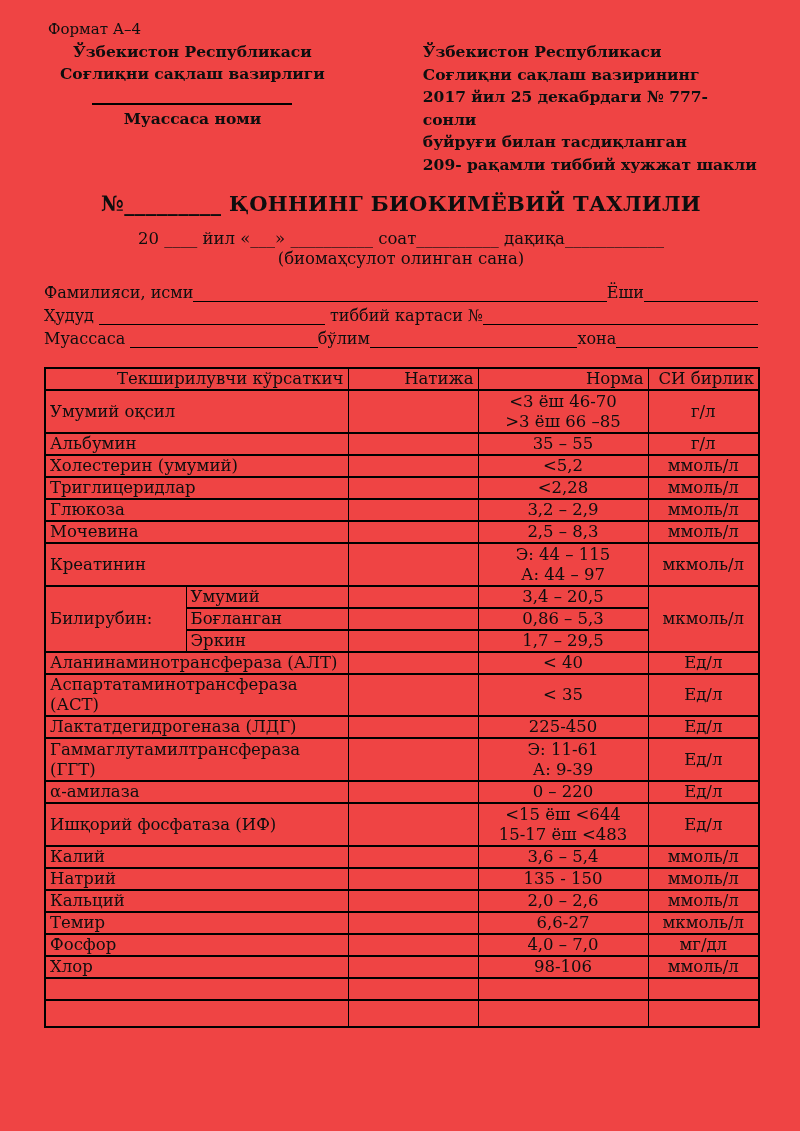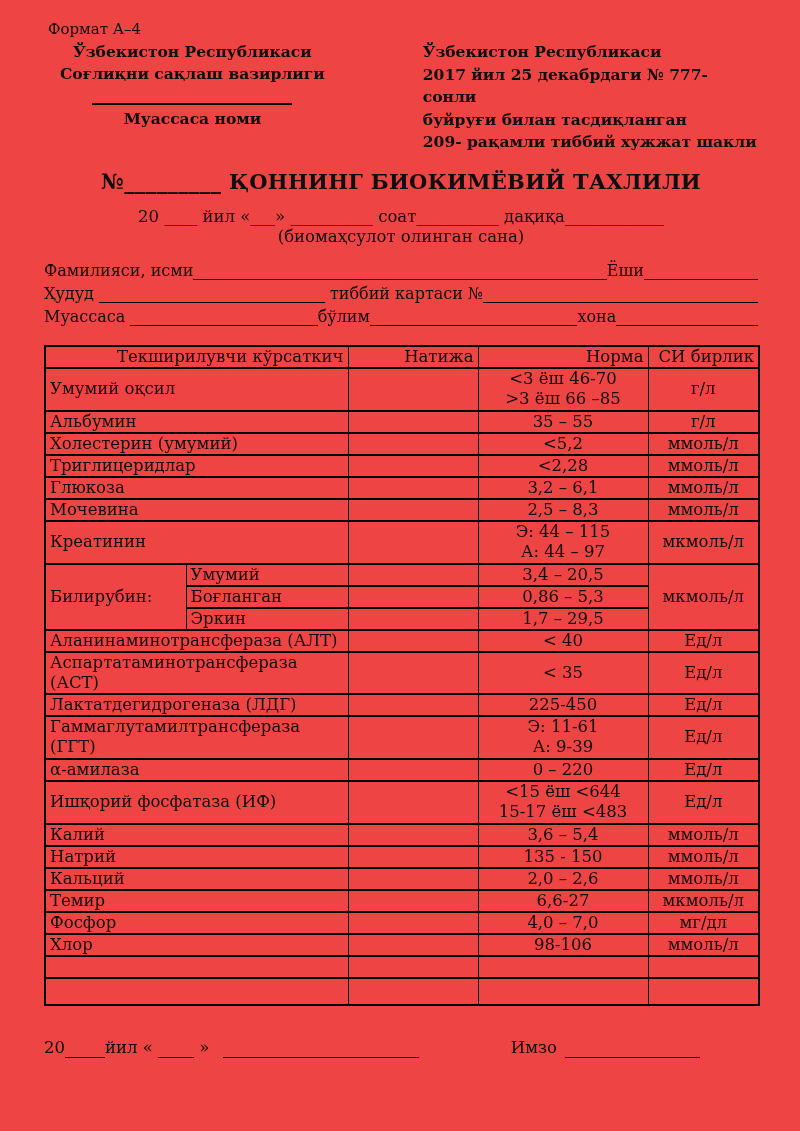--- a/index.html
+++ b/index.html
@@ -108,20 +108,21 @@
 
   <div class="header">
     <div class="header-left">
       <div>Ўзбекистон Республикаси</div>
       <div>Соғлиқни сақлаш вазирлиги</div>
       <div class="org-blank"></div>
       <div class="muassasa">Муассаса номи</div>
     </div>
     <div class="header-right">
       <div>Ўзбекистон Республикаси</div>
+      <div>Соғлиқни сақлаш вазирининг</div>
       <div>2017 йил   25 декабрдаги № 777-сонли</div>
       <div>буйруғи билан тасдиқланган</div>
       <div>209- рақамли тиббий хужжат шакли</div>
     </div>
   </div>
 
   <div class="title-line">
     <span>№_________</span>
     <span>ҚОННИНГ  БИОКИМЁВИЙ ТАХЛИЛИ</span>
   </div>
@@ -192,21 +193,21 @@
       </tr>
       <tr>
         <td class="c-name" colspan="2">Триглицеридлар</td>
         <td class="c-res"></td>
         <td class="c-norm">&lt;2,28</td>
         <td class="c-unit">ммоль/л</td>
       </tr>
       <tr>
         <td class="c-name" colspan="2">Глюкоза</td>
         <td class="c-res"></td>
-        <td class="c-norm">3,2 – 6,1</td>
+        <td class="c-norm">3,2 – 2,9</td>
         <td class="c-unit">ммоль/л</td>
       </tr>
       <tr>
         <td class="c-name" colspan="2">Мочевина</td>
         <td class="c-res"></td>
         <td class="c-norm">2,5 – 8,3</td>
         <td class="c-unit">ммоль/л</td>
       </tr>
       <tr class="tall">
         <td class="c-name" colspan="2">Креатинин</td>
@@ -322,25 +323,14 @@
       </tr>
       <tr class="empty-2">
         <td class="c-name" colspan="2"></td>
         <td class="c-res"></td>
         <td class="c-norm"></td>
         <td class="c-unit"></td>
       </tr>
     </tbody>
   </table>
 
-  <div class="footer">
-    <span>20</span>
-    <span class="blank" style="width:40px"></span>
-    <span style="white-space:pre">йил « </span>
-    <span class="blank" style="width:36px"></span>
-    <span style="white-space:pre"> »</span>
-    <span class="blank" style="width:196px; margin-left:14px"></span>
-    <span class="spacer"></span>
-    <span>Имзо</span>
-    <span class="blank" style="width:135px; margin-left:8px"></span>
-  </div>
 
 </div>
 
 </body></html>

